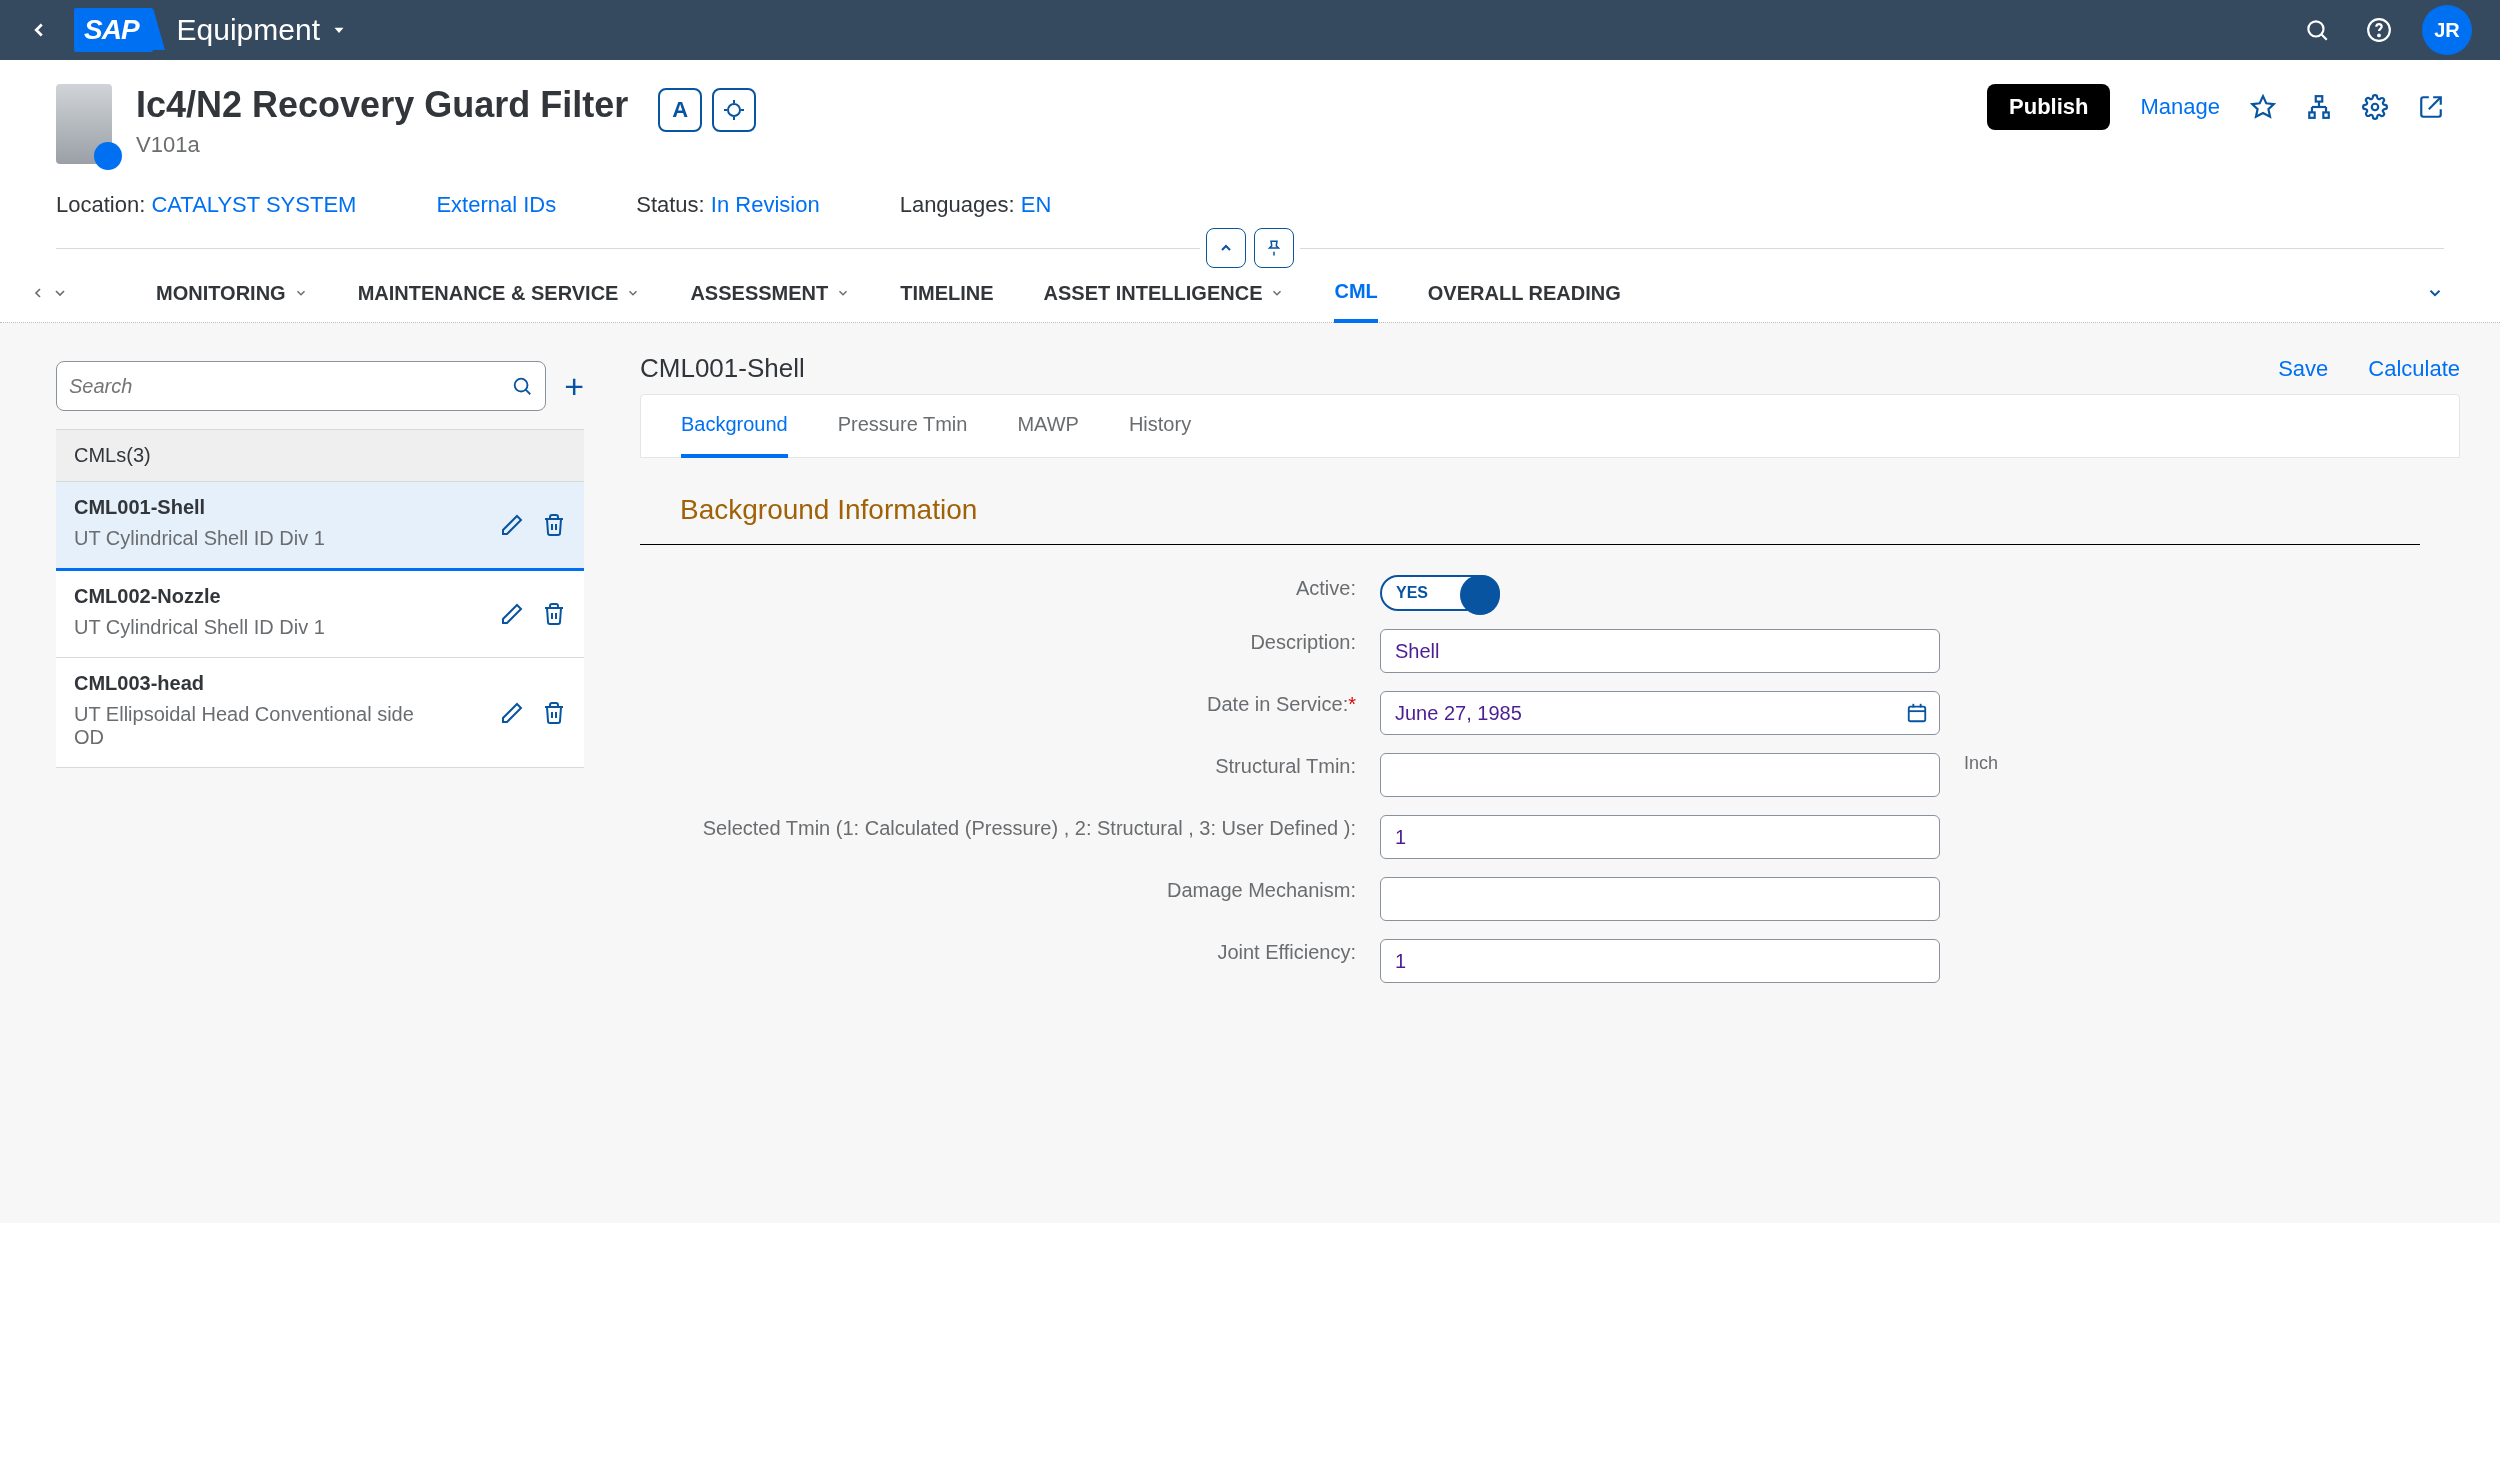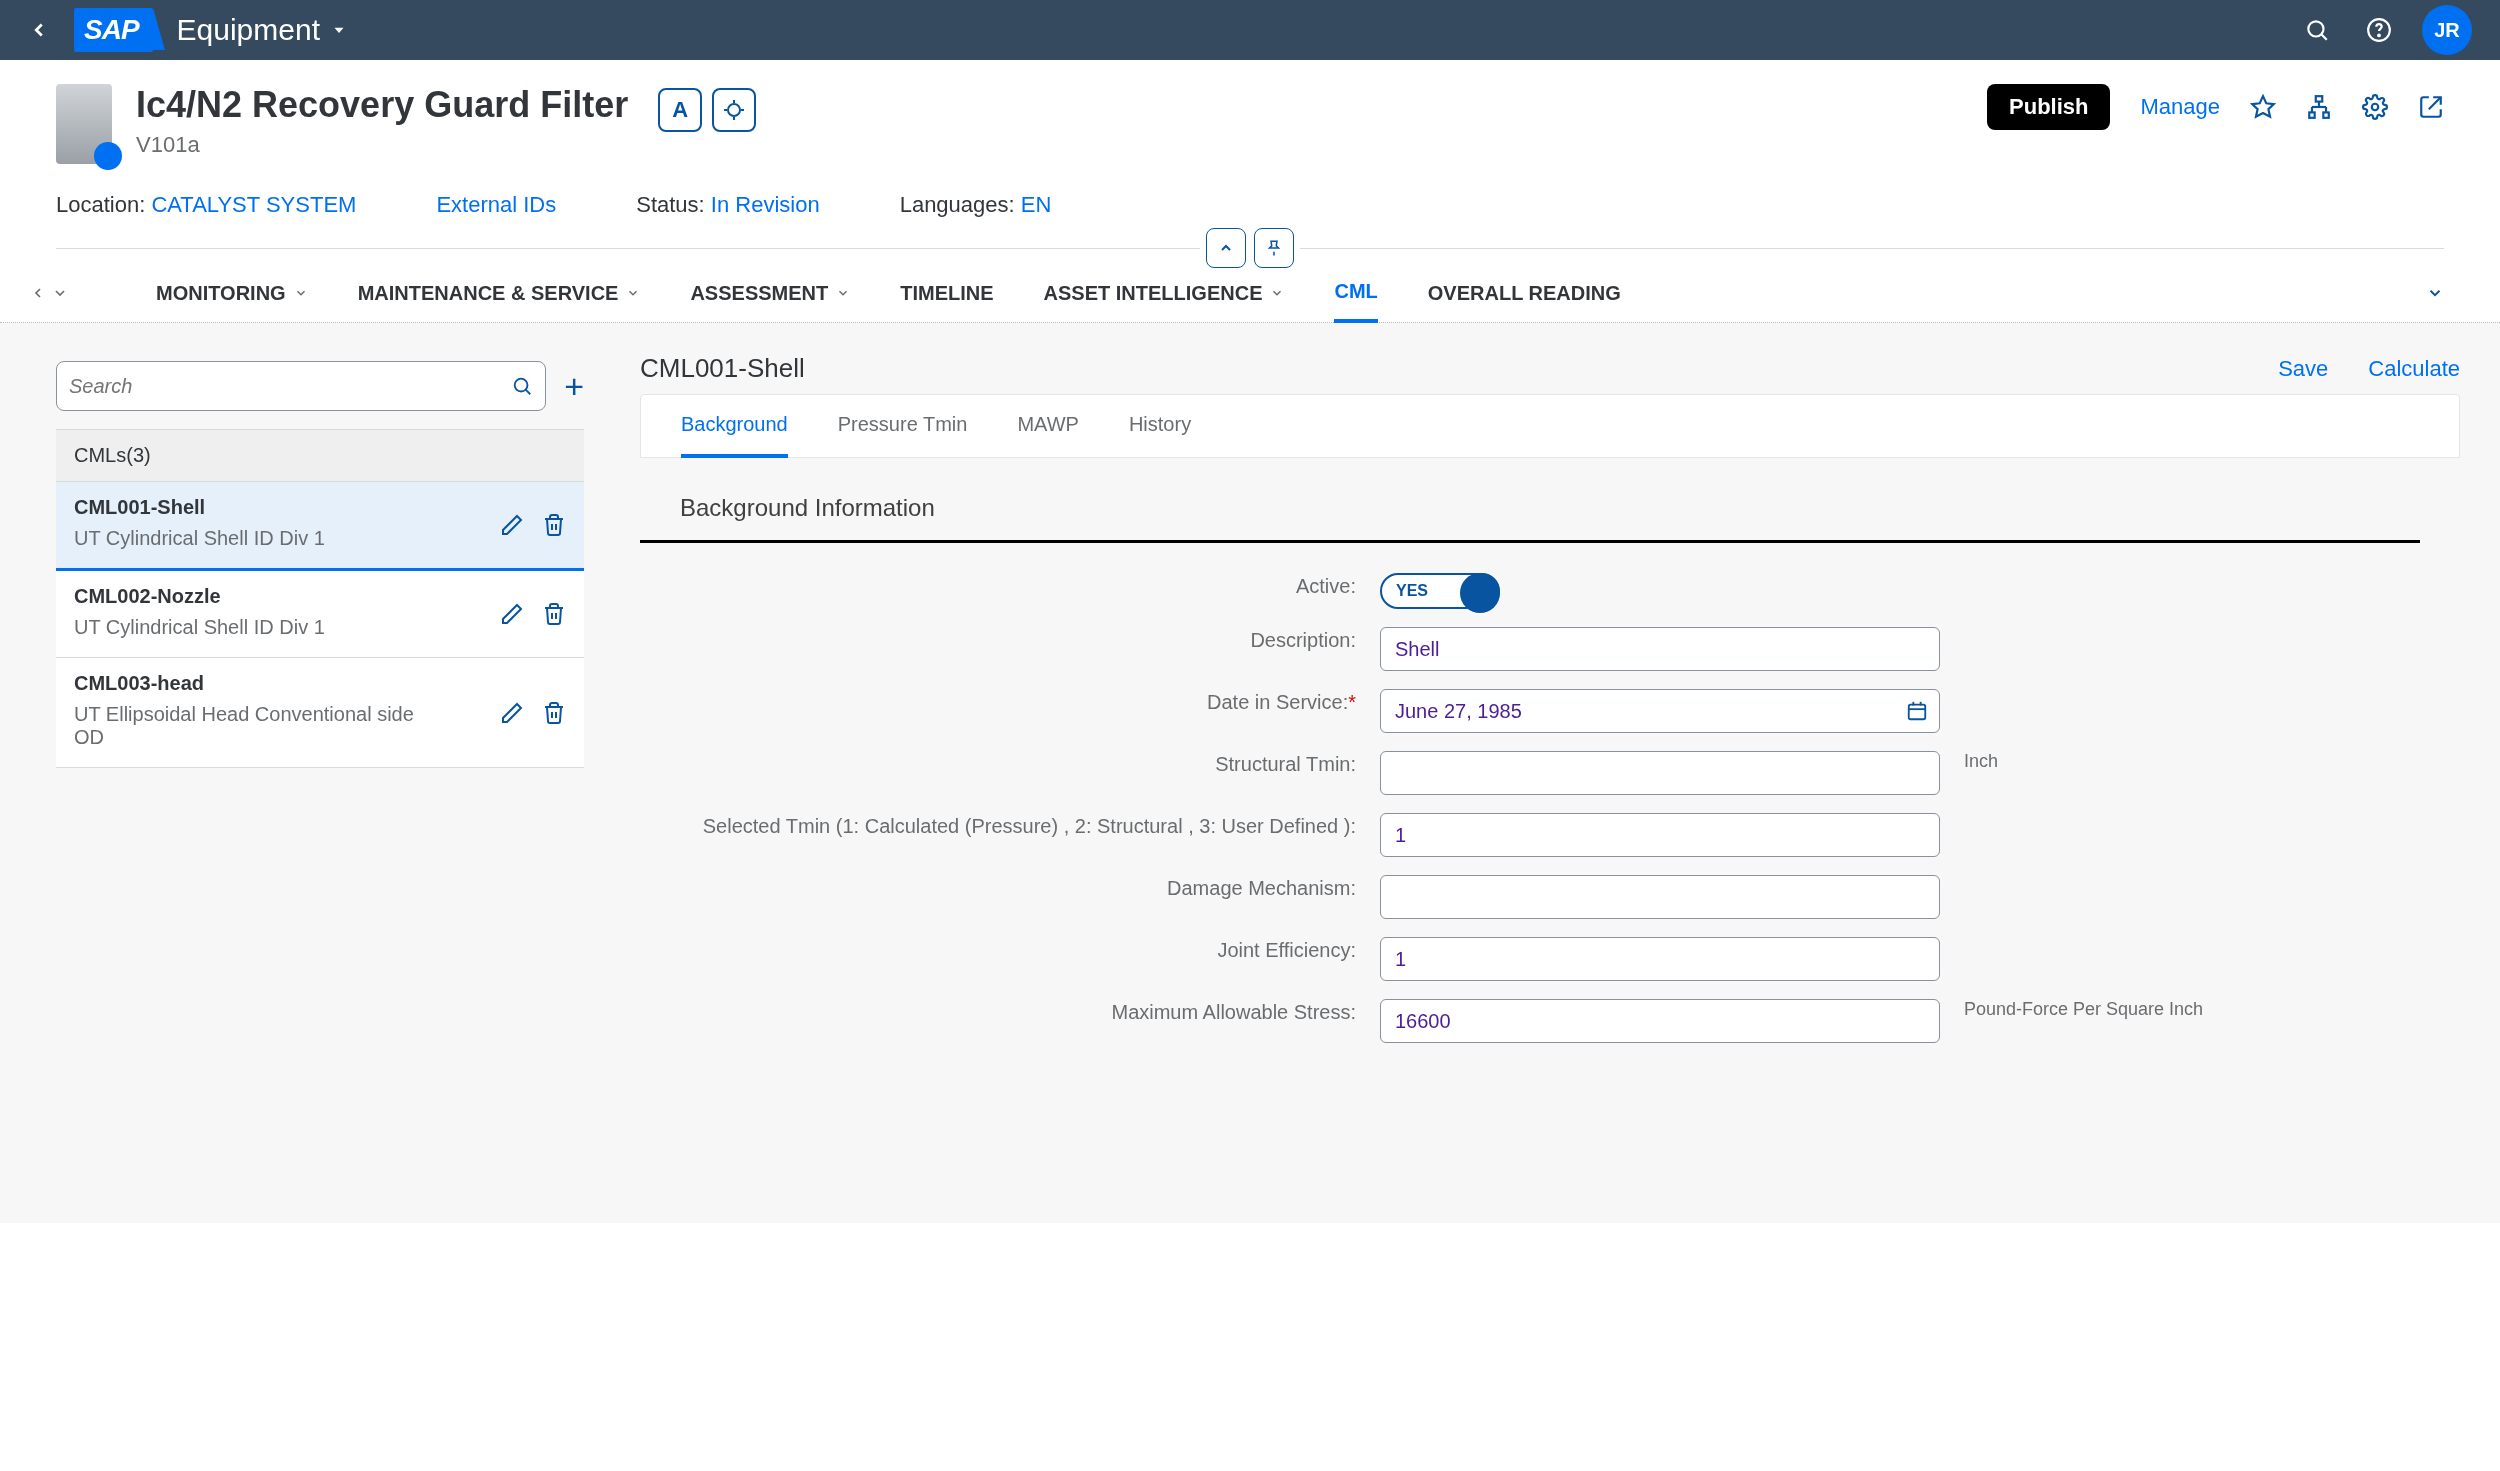--- a/index.html
+++ b/index.html
@@ -77,21 +77,21 @@
   .main { flex:1; padding:30px 40px 0 0; }
   .main-header { display:flex; align-items:center; padding-bottom:10px;}
   .main-title { font-size:26px; font-weight:400; }
   .main-actions { margin-left:auto; display:flex; gap:40px; }
   .main-actions span { color:#0070f2; font-size:22px; cursor:pointer; font-weight:500;}
 
   .subtabs { display:flex; gap:50px; border-bottom:1px solid #d9d9d9; font-size:20px; background:#fff; padding:0 40px; border:1px solid #e5e5e5; border-radius:4px 4px 0 0;}
   .subtab { padding:18px 0; color:#6a6d70; cursor:pointer; font-weight:500;}
   .subtab.active { color:#0070f2; border-bottom:4px solid #0070f2; margin-bottom:-1px;}
 
-  .section-title { font-size:24px; color:#404040; padding:36px 0 18px 40px; border-bottom:3px solid #000000; margin-right:40px; margin-left:0; font-weight:400;}
+  .section-title { font-size:28px; color:#a16207; padding:36px 0 18px 40px; border-bottom:1px solid #000000; margin-right:40px; margin-left:0; font-weight:400;}
 
   .form { padding:30px 0 0 0; }
   .form-row { display:flex; align-items:flex-start; margin-bottom:18px; }
   .form-label { width:740px; text-align:right; padding-right:24px; font-size:20px; color:#6a6d70; line-height:1.3;}
   .form-label .req { color:#d20a0a; }
   .form-field { width:560px; }
   .form-field input { width:100%; height:44px; border:1px solid #89919a; border-radius:6px; padding:0 14px; font-size:20px; color:#4c1d95;}
   .form-unit { padding-left:24px; font-size:18px; color:#6a6d70;}
   .date-wrap { position:relative; }
   .date-wrap .cal-icon { position:absolute; right:12px; top:50%; transform:translateY(-50%); color:#0854a0; }
@@ -421,21 +421,16 @@
       <div class="form-row">
         <div class="form-label">Damage Mechanism:</div>
         <div class="form-field"><input value="" style=""></div>
       </div>
 
       <div class="form-row">
         <div class="form-label">Joint Efficiency:</div>
         <div class="form-field"><input value="1" style=""></div>
       </div>
 
-      <div class="form-row">
-        <div class="form-label">Maximum Allowable Stress:</div>
-        <div class="form-field"><input value="16600" style=""></div>
-        <div class="form-unit">Pound-Force Per Square Inch</div>
-      </div>
 
     </div>
   </div>
 </div>
 
 </body></html>

